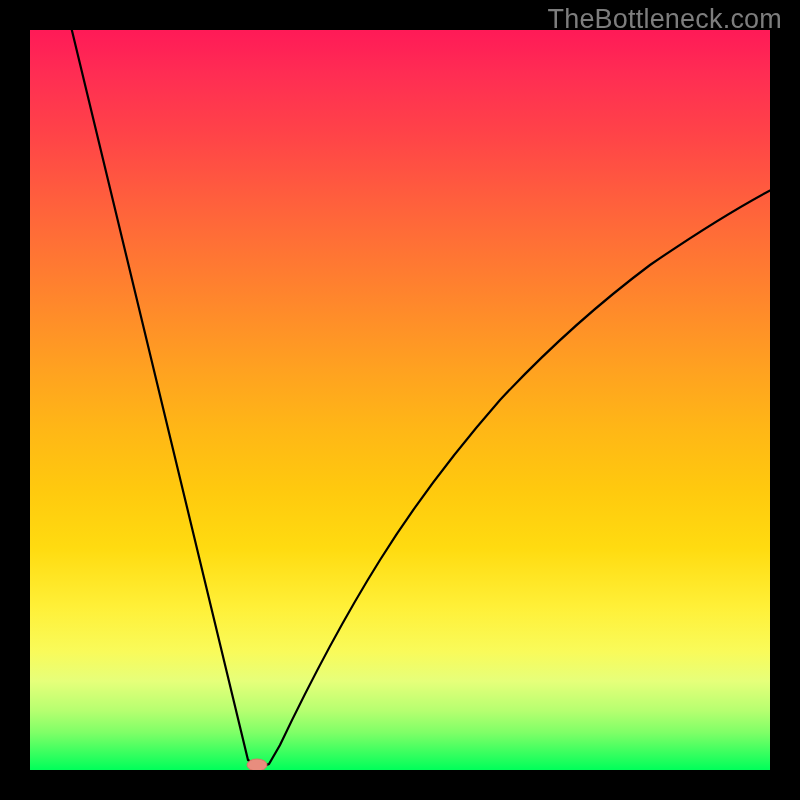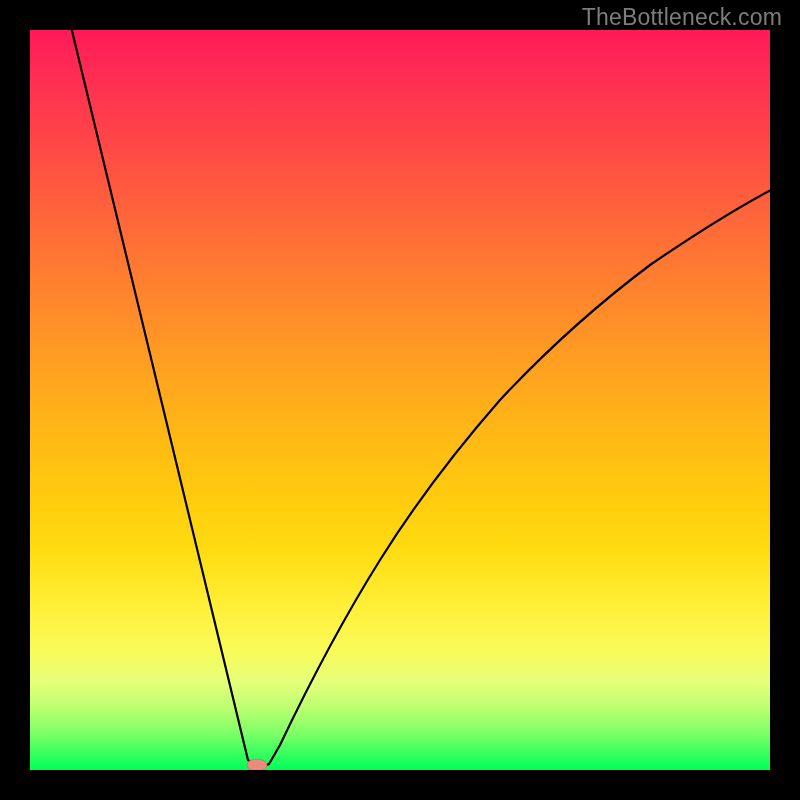--- a/index.html
+++ b/index.html
@@ -46,21 +46,21 @@
       #7eff67 95%,
       #3eff60 97.5%,
       #00ff5a 100%
     );
   }
   .watermark {
     position: absolute;
     top: 4px;
     right: 18px;
     color: #7d7d7d;
-    font-size: 23px;
+    font-size: 27px;
     letter-spacing: 0.2px;
     font-weight: 400;
     user-select: none;
   }
   svg.curve {
     position: absolute;
     inset: 0;
     width: 100%;
     height: 100%;
   }

